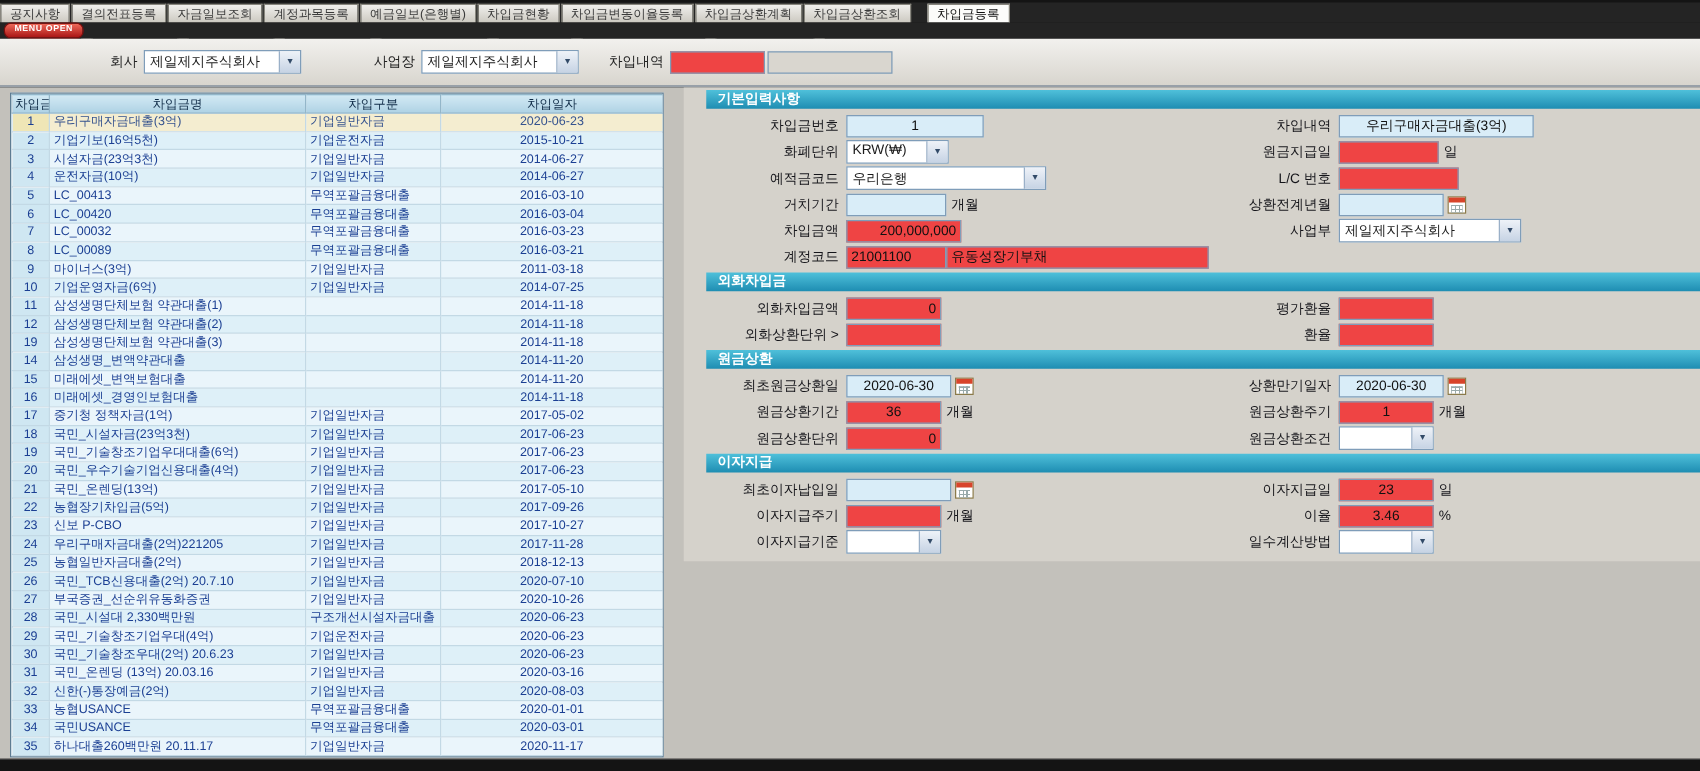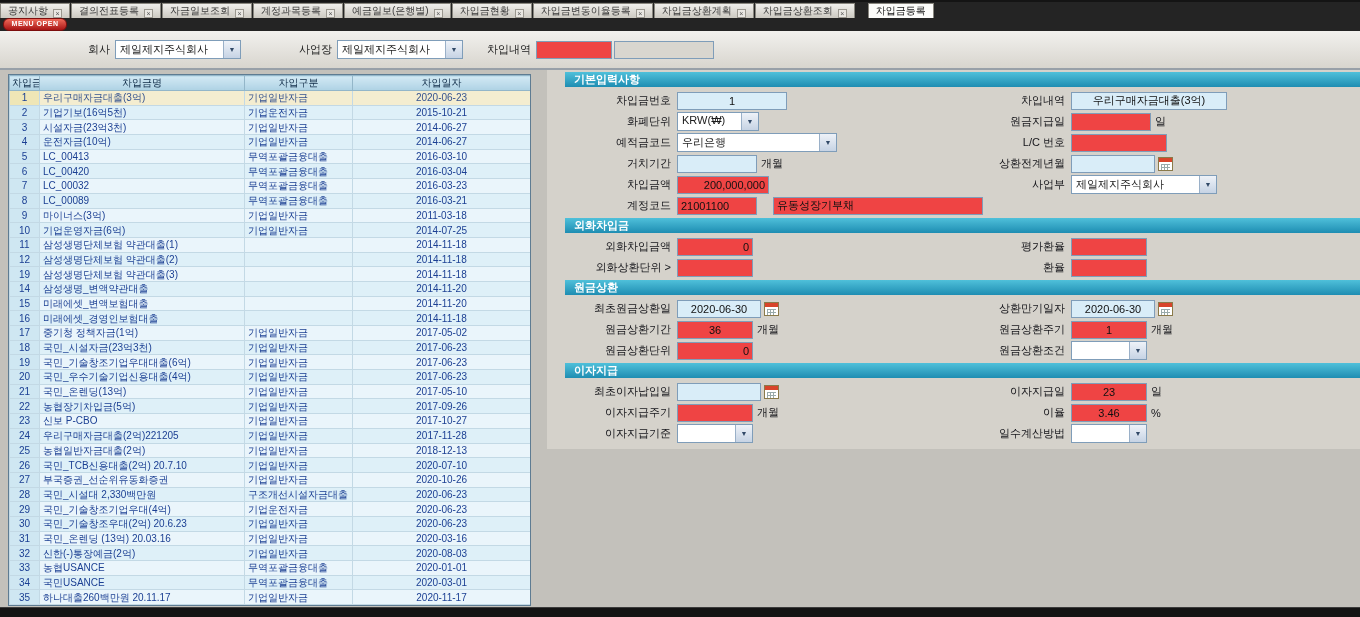--- a/index.html
+++ b/index.html
@@ -6,22 +6,22 @@
   body{
     width:1360px;height:617px;position:relative;overflow:hidden;
     background:#141414;
     font-family:"Liberation Sans","DejaVu Sans",sans-serif;
     font-size:11px;color:#1a1a1a;
     -webkit-font-smoothing:antialiased;
   }
   
   .tabbar{position:absolute;top:2px;left:0;right:0;height:16px;background:#242424;display:flex;align-items:flex-end;}
   .tab{height:15px;box-sizing:border-box;background:linear-gradient(#f0efec,#ccc9c1);
-       border:1px solid #88867e;border-bottom:none;display:flex;align-items:flex-end;gap:5px;
-       padding:0 7px;font-size:10px;color:#3a3a3a;margin-right:1px;cursor:default;white-space:nowrap;}
+       border:1px solid #88867e;border-bottom:none;display:flex;align-items:flex-start;gap:5px;
+       padding:0 7px;font-size:10px;color:#3a3a3a;margin-right:1px;cursor:default;white-space:nowrap;flex-direction:column;}
   .tab.active{background:#fcfcfa;color:#111;margin-left:12px;}
   .tab .x{width:9px;height:9px;box-sizing:border-box;border:1px solid #9a978f;background:#e9e7e2;
           font-size:7px;line-height:7px;text-align:center;color:#555;}
   
   .menustrip{position:absolute;top:18px;left:0;right:0;height:13px;background:#242424;}
   .menu-open{position:absolute;top:0px;left:3px;width:62px;height:11px;border-radius:6px;
              background:linear-gradient(#ef6a5a,#a81414);border:1px solid #7c0e0e;
              color:#fff;font-size:7px;font-weight:bold;text-align:center;line-height:10px;letter-spacing:.5px;}
   
   .filterbar{position:absolute;top:31px;left:0;right:0;height:37px;
@@ -426,21 +426,21 @@
         <div class="combo" style="width:146px">
           <span class="t">제일제지주식회사</span>
           <span class="b">▼</span>
         </div>
       </span>
     </div>
 
     <div class="frow">
       <span class="l1">계정코드</span>
       <input class="f" style="width: 80px;" value="21001100">
-      <input class="f" style="width: 210px; margin-left: 16px;" value="유동성장기부채">
+      <input class="f" style="width: 210px; margin-left: 0;" value="유동성장기부채">
     </div>
 
     <div class="sec-h">외화차입금</div>
 
     <div class="frow">
       <span class="l1">외화차입금액</span>
       <input class="f r" style="width: 76px;" value="0">
       <span class="rg">
         <span class="l2">평가환율</span>
         <input class="f" style="width: 76px;" value="">

